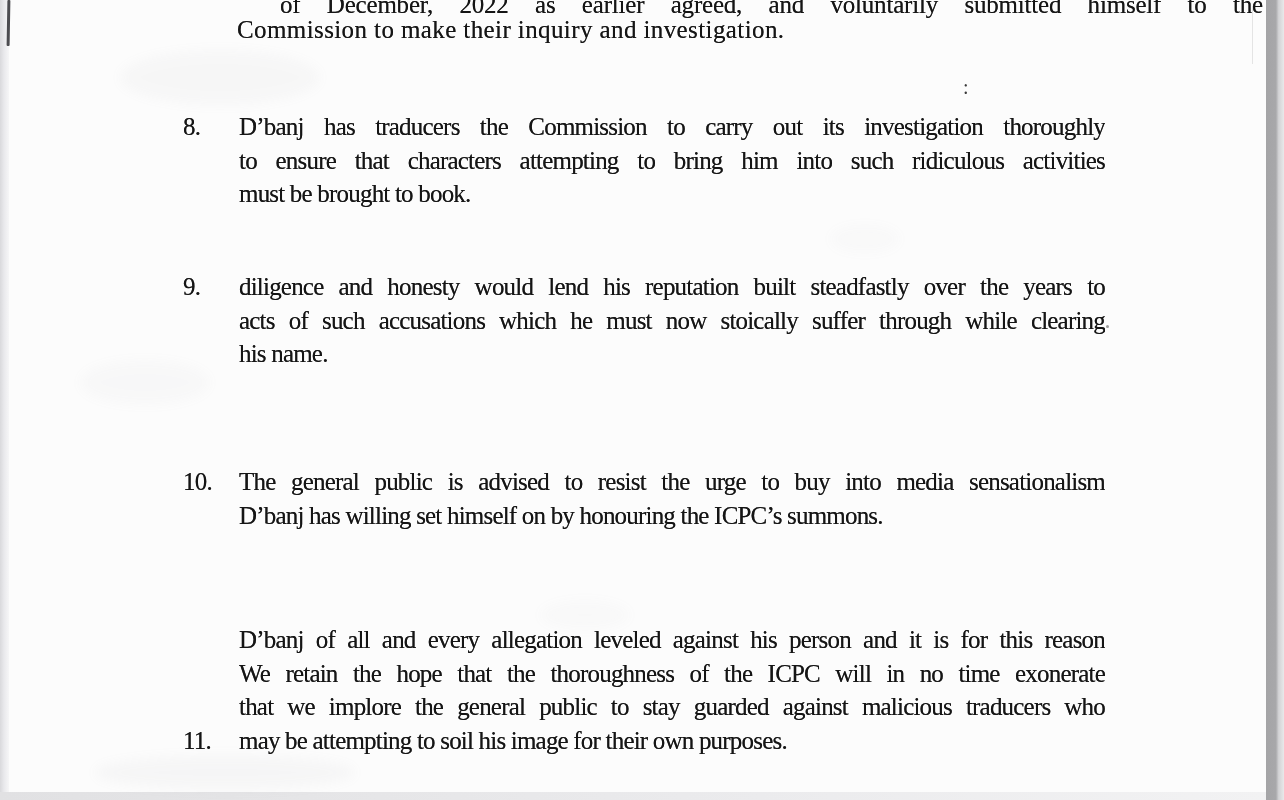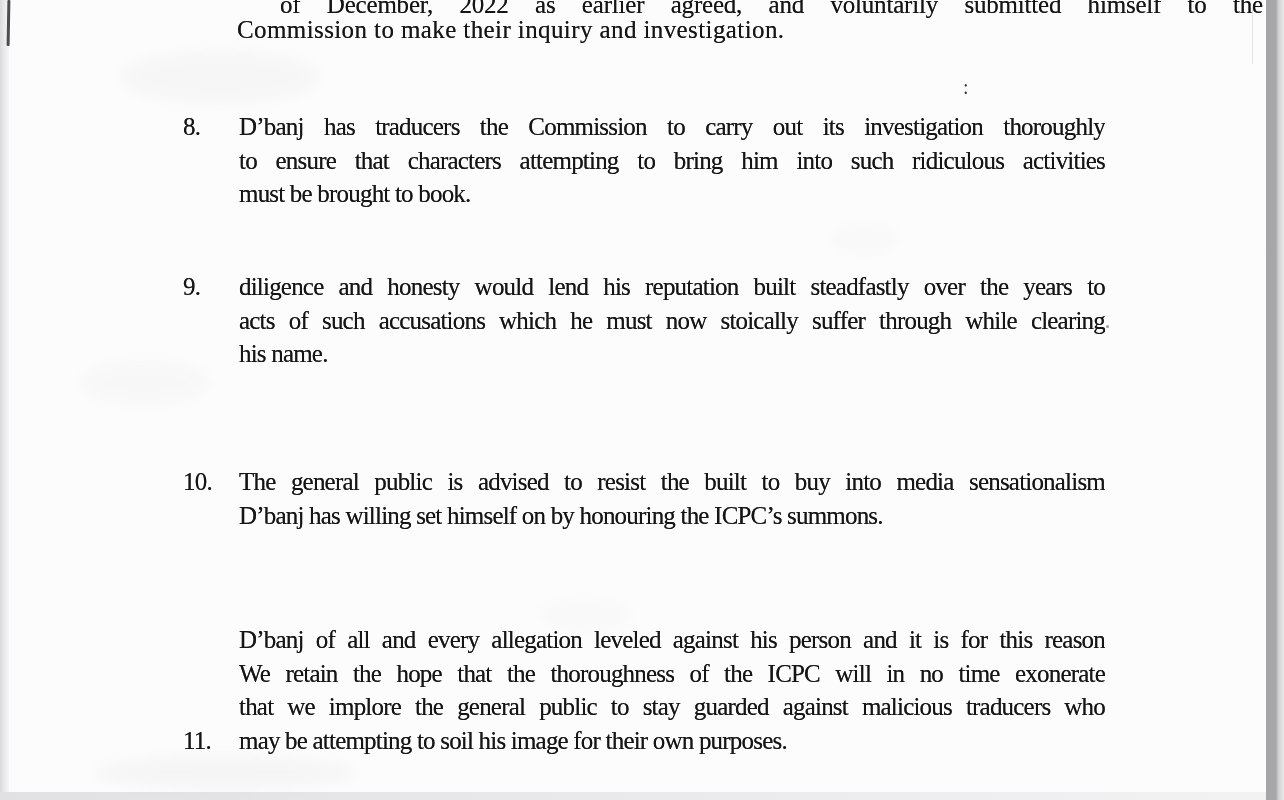--- a/index.html
+++ b/index.html
@@ -133,21 +133,21 @@
     <div class="para-lines">
       <div class="doc-text line">diligence and honesty would lend his reputation built steadfastly over the years to</div>
       <div class="doc-text line">acts of such accusations which he must now stoically suffer through while clearing</div>
       <div class="doc-text line last">his name.</div>
     </div>
   </div>
 
   <div class="para p10">
     <div class="doc-text para-number">10.</div>
     <div class="para-lines">
-      <div class="doc-text line">The general public is advised to resist the built to buy into media sensationalism</div>
+      <div class="doc-text line">The general public is advised to resist the urge to buy into media sensationalism</div>
       <div class="doc-text line last">D’banj has willing set himself on by honouring the ICPC’s summons.</div>
     </div>
   </div>
 
   <div class="para p11">
     <div class="doc-text para-number">11.</div>
     <div class="para-lines">
       <div class="doc-text line">D’banj of all and every allegation leveled against his person and it is for this reason</div>
       <div class="doc-text line">We retain the hope that the thoroughness of the ICPC will in no time exonerate</div>
       <div class="doc-text line">that we implore the general public to stay guarded against malicious traducers who</div>

